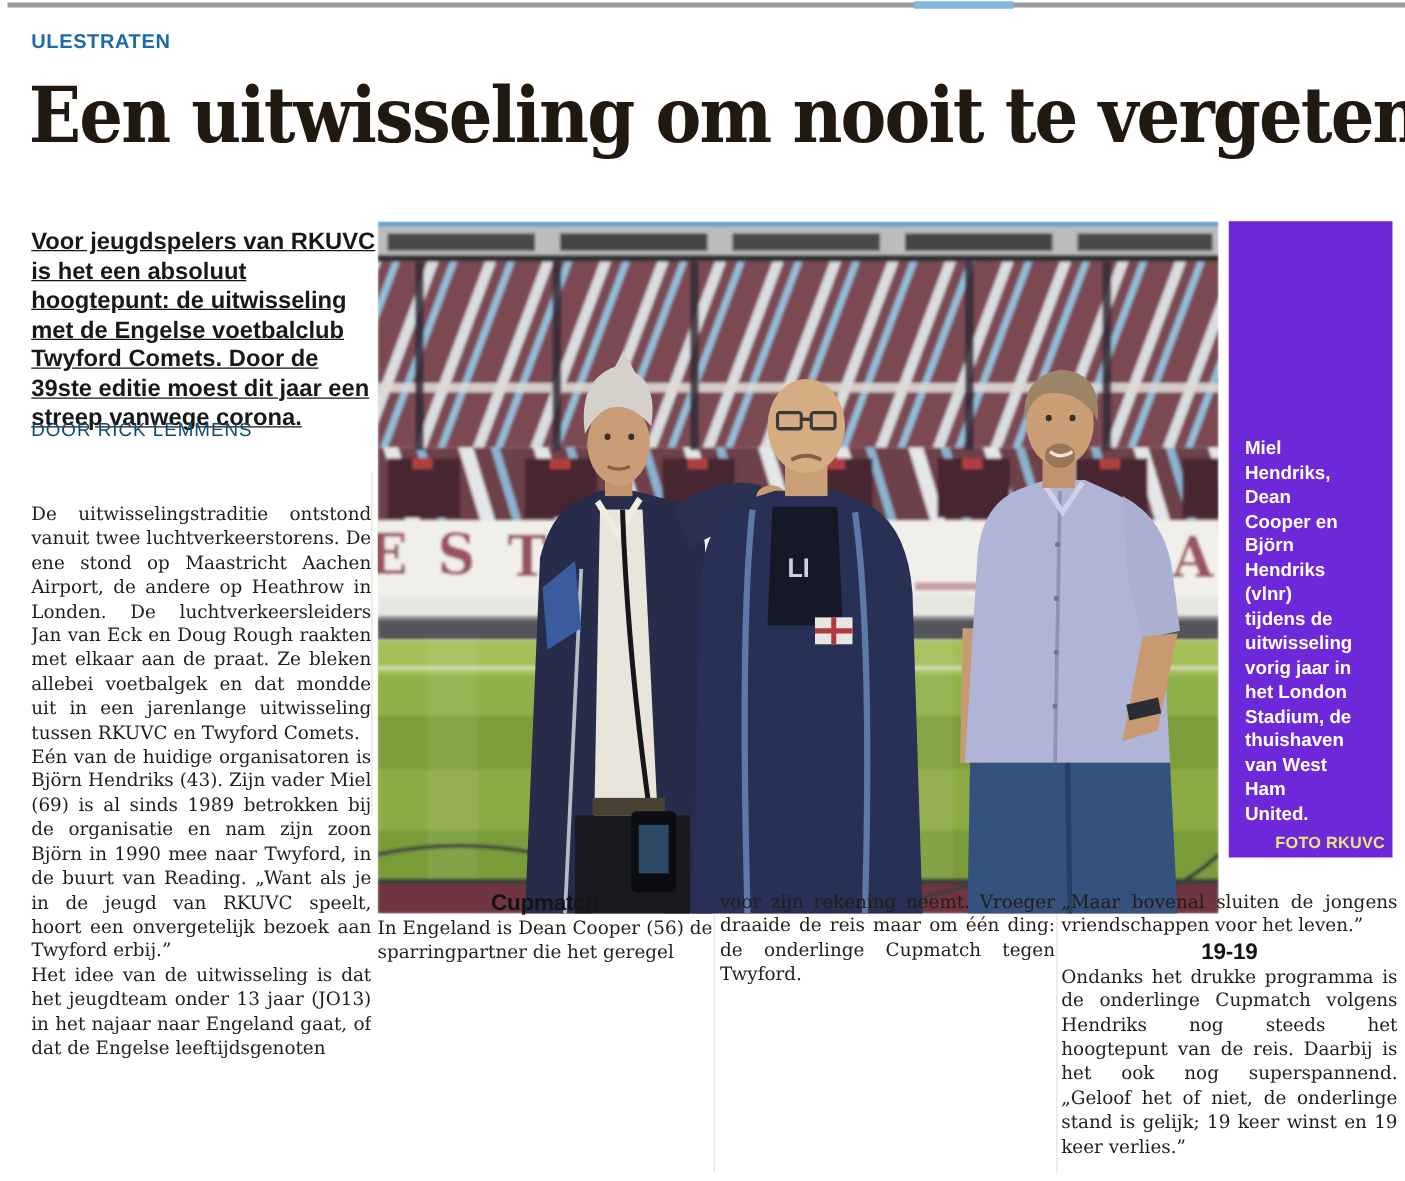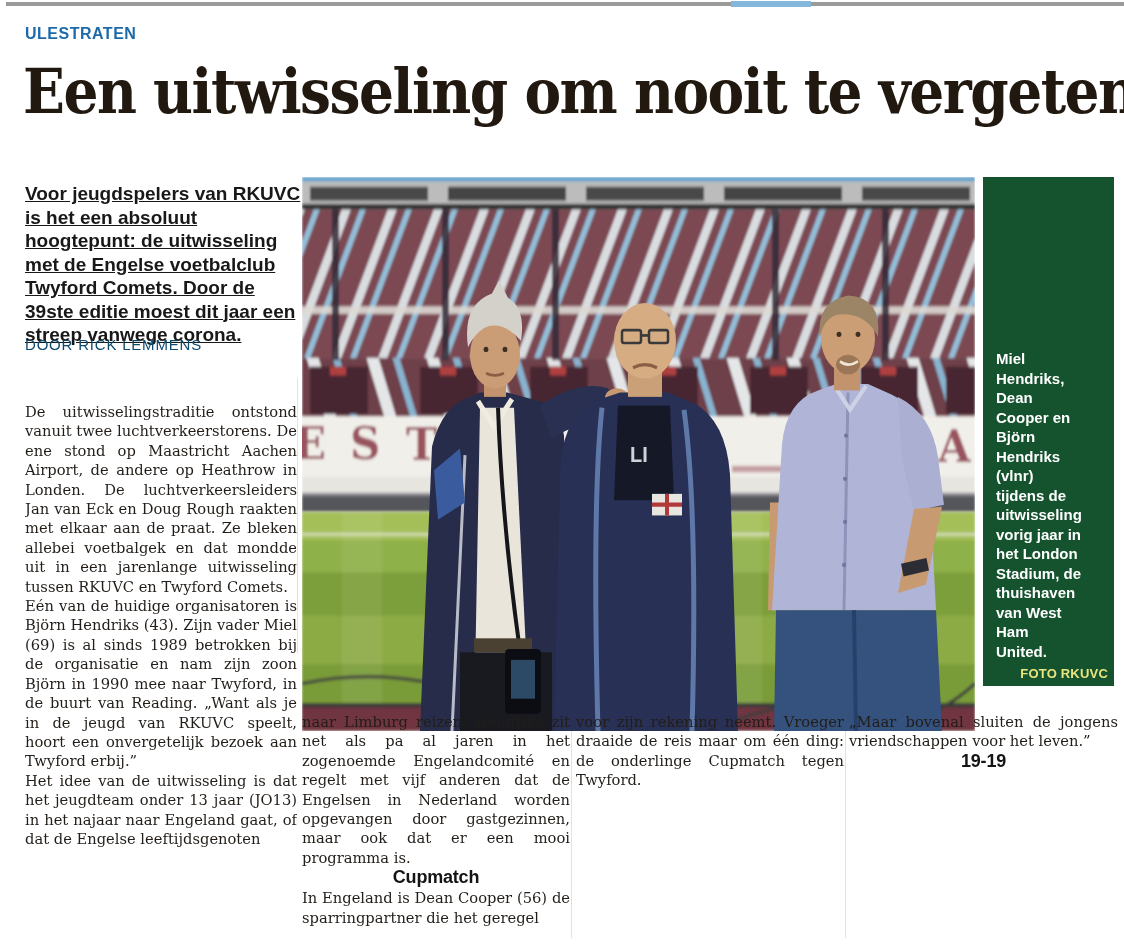--- a/index.html
+++ b/index.html
@@ -34,21 +34,21 @@
   .para-gap{margin-top:20px !important;}
 
   .column-rule{position:absolute;width:1px;background:#e4e2df;}
   #rule-a{left:297px;top:378px;height:275px;}
   #rule-b{left:571px;top:714px;height:224px;}
   #rule-c{left:845px;top:714px;height:224px;}
 
   .photo-wrap{position:absolute;left:302px;top:177px;width:673px;height:554px;overflow:hidden;}
   .photo-wrap svg{display:block;width:100%;height:100%;}
 
-  .caption-box{position:absolute;left:983px;top:177px;width:131px;height:509px;background:#14532d;}
+  .caption-box{position:absolute;left:983px;top:177px;width:131px;height:509px;background:#6d28d9;}
   .caption-text{position:absolute;left:13px;top:172px;width:104px;color:#ffffff;font-weight:bold;
                 font-size:15px;line-height:19.5px;white-space:pre-line;}
   .caption-credit{position:absolute;left:13px;top:489px;width:112px;color:#e9e47e;font-weight:bold;
                   font-size:13px;letter-spacing:.2px;text-align:right;}
 </style>
 </head>
 <body>
 
 <div class="page">
 
@@ -245,27 +245,27 @@
 het London
 Stadium, de
 thuishaven
 van West
 Ham
 United.</div>
     <div class="caption-credit">FOTO RKUVC</div>
   </div>
 
   <div class="body-col" id="col2">
-    <p>naar Limburg reizen. Hendriks zit net als pa al jaren in het zogenoemde Engelandcomité en regelt met vijf anderen dat de Engelsen in Nederland worden opgevangen door gastgezinnen, maar ook dat er een mooi programma is.</p>
     <p class="subhead">Cupmatch</p>
     <p>In Engeland is Dean Cooper (56) de sparringpartner die het geregel</p>
   </div>
 
   <div class="body-col" id="col3">
     <p>voor zijn rekening neemt. Vroeger draaide de reis maar om één ding: de onderlinge Cupmatch tegen Twyford.</p>
   </div>
 
   <div class="body-col" id="col4">
     <p>„Maar bovenal sluiten de jongens vriendschappen voor het leven.”</p>
     <p class="subhead">19-19</p>
+    <p>Ondanks het drukke programma is de onderlinge Cupmatch volgens Hendriks nog steeds het hoogtepunt van de reis. Daarbij is het ook nog superspannend. „Geloof het of niet, de onderlinge stand is gelijk; 19 keer winst en 19 keer verlies.”</p>
   </div>
 
 </div>
 
 </body></html>

